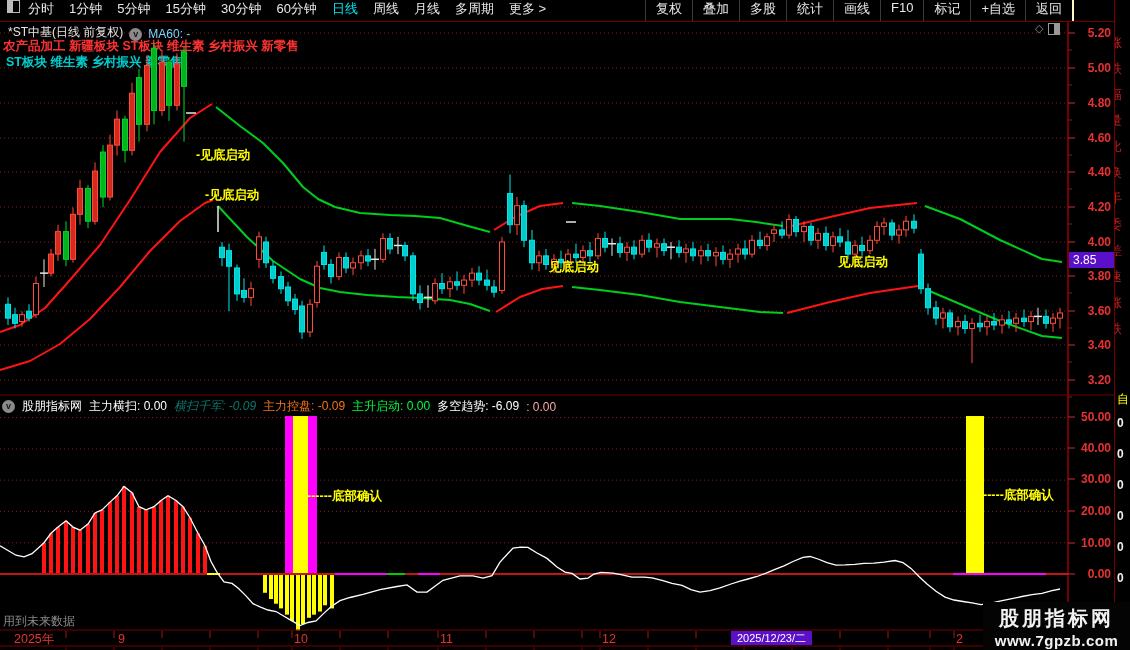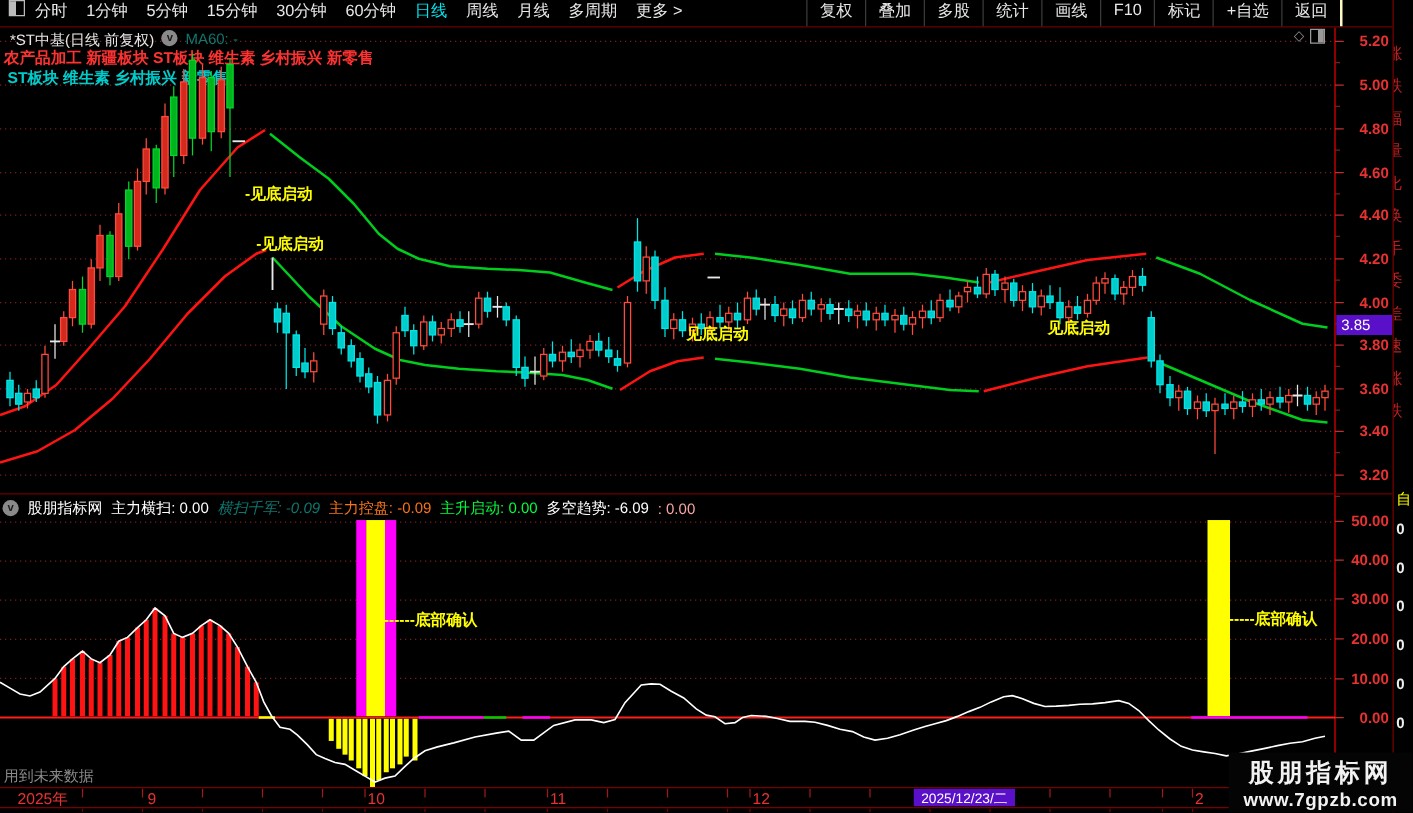--- a/index.html
+++ b/index.html
@@ -10,25 +10,25 @@
     border-bottom:1px solid #6e0000;display:flex;color:#e8e8e8;
     font-size:13px;z-index:3;box-sizing:border-box;}
   .win-icon{display:inline-block;width:11px;height:11px;border:1px solid #bbb;margin:0 8px 0 7px;
     background:linear-gradient(90deg,#bbb 0 45%,#000 45%);}
   .tb-left{display:flex;gap:15px;white-space:nowrap;}
   .tb-item{cursor:default;}
   .tb-item.active{color:#00e5ee;}
   .tb-right{margin-left:auto;display:flex;margin-right:56px;white-space:nowrap;padding-left:48px;}
   .tb-right .tb-item{padding:0 10px;border-left:1px solid #3a3a3a;}
   .tb-right .tb-item:last-child{border-right:2px solid #fef9c3;}
-  .title-row{position:absolute;left:8px;top:24px;display:flex;align-items:flex-start;gap:6px;
+  .title-row{position:absolute;left:8px;top:24px;display:flex;align-items:flex-end;gap:6px;
     color:#e6e6e6;font-size:12px;z-index:3;white-space:nowrap;}
   .circ{display:inline-block;width:13px;height:13px;border-radius:50%;background:#8a8a8a;
     color:#1a1a1a;font-size:9px;line-height:12px;text-align:center;font-weight:bold;}
-  .ma-label{color:#0f766e;}
+  .ma-label{color:#7dd3fc;}
   .pane-icons{position:absolute;left:1035px;top:22px;z-index:3;color:#909090;font-size:11px;
     display:flex;gap:5px;align-items:center;}
   .pane-win{display:inline-block;width:10px;height:10px;border:1px solid #999;
     background:linear-gradient(90deg,#000 0 55%,#999 55%);}
   .ind-header{position:absolute;left:2px;top:398px;display:flex;align-items:center;gap:7px;
     font-size:12px;z-index:3;white-space:nowrap;}
   .c-white{color:#ffffff;} .c-yellow{color:#0f766e;font-style:italic;} .c-magenta{color:#f97316;}
   .c-green{color:#00ff3c;} .c-red{color:#fca5a5;}
   .future-note{position:absolute;left:3px;top:613px;color:#8a8a8a;font-size:12px;z-index:3;}
   .right-strip{position:absolute;left:1114px;top:0;width:16px;height:650px;background:#000;

